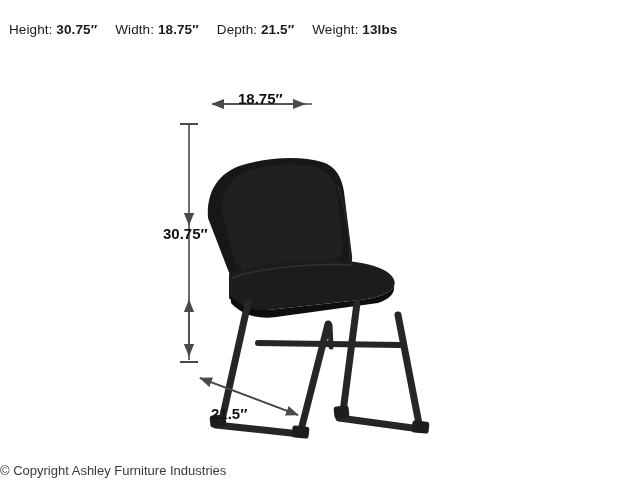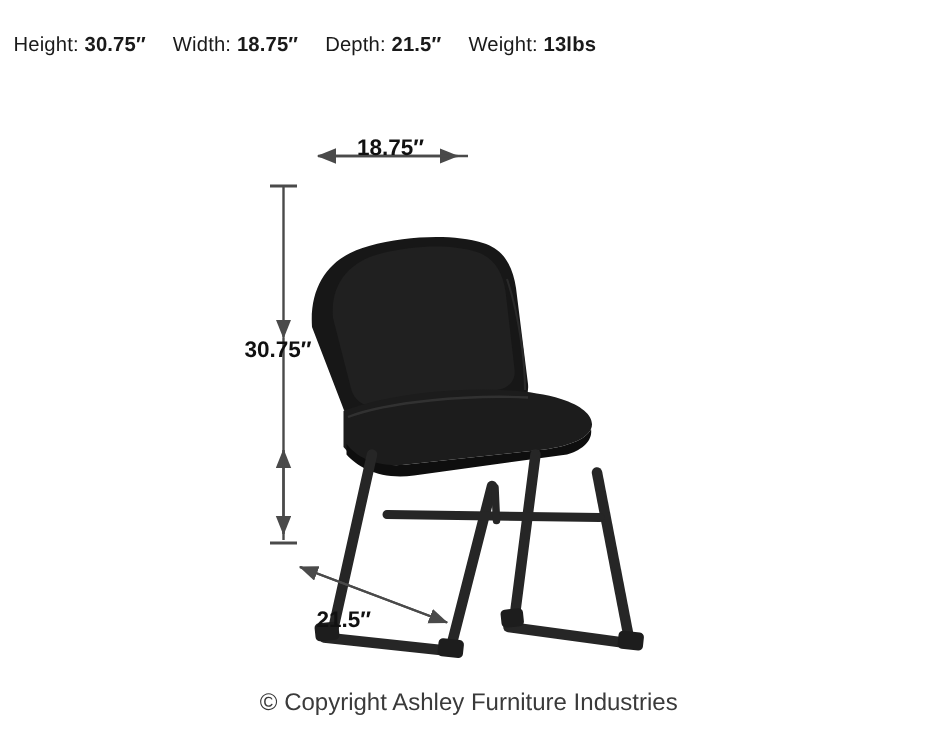--- a/index.html
+++ b/index.html
@@ -74,22 +74,21 @@
     width: 625px;
     height: 400px;
   }
 
   
   .footer {
     position: absolute;
     bottom: 22px;
     left: 0;
     width: 625px;
-    text-align: center;
-    font-size: 16px;
+    font-size: 13px;
     color: #3a3a3a;
   }
 </style>
 </head>
 <body>
 
 <div class="spec-bar">
   <span class="spec-item"><span class="spec-label">Height:</span> <span class="spec-value">30.75″</span></span><span class="spec-item"><span class="spec-label">Width:</span> <span class="spec-value">18.75″</span></span><span class="spec-item"><span class="spec-label">Depth:</span> <span class="spec-value">21.5″</span></span><span class="spec-item"><span class="spec-label">Weight:</span> <span class="spec-value">13lbs</span></span>
 </div>
 

